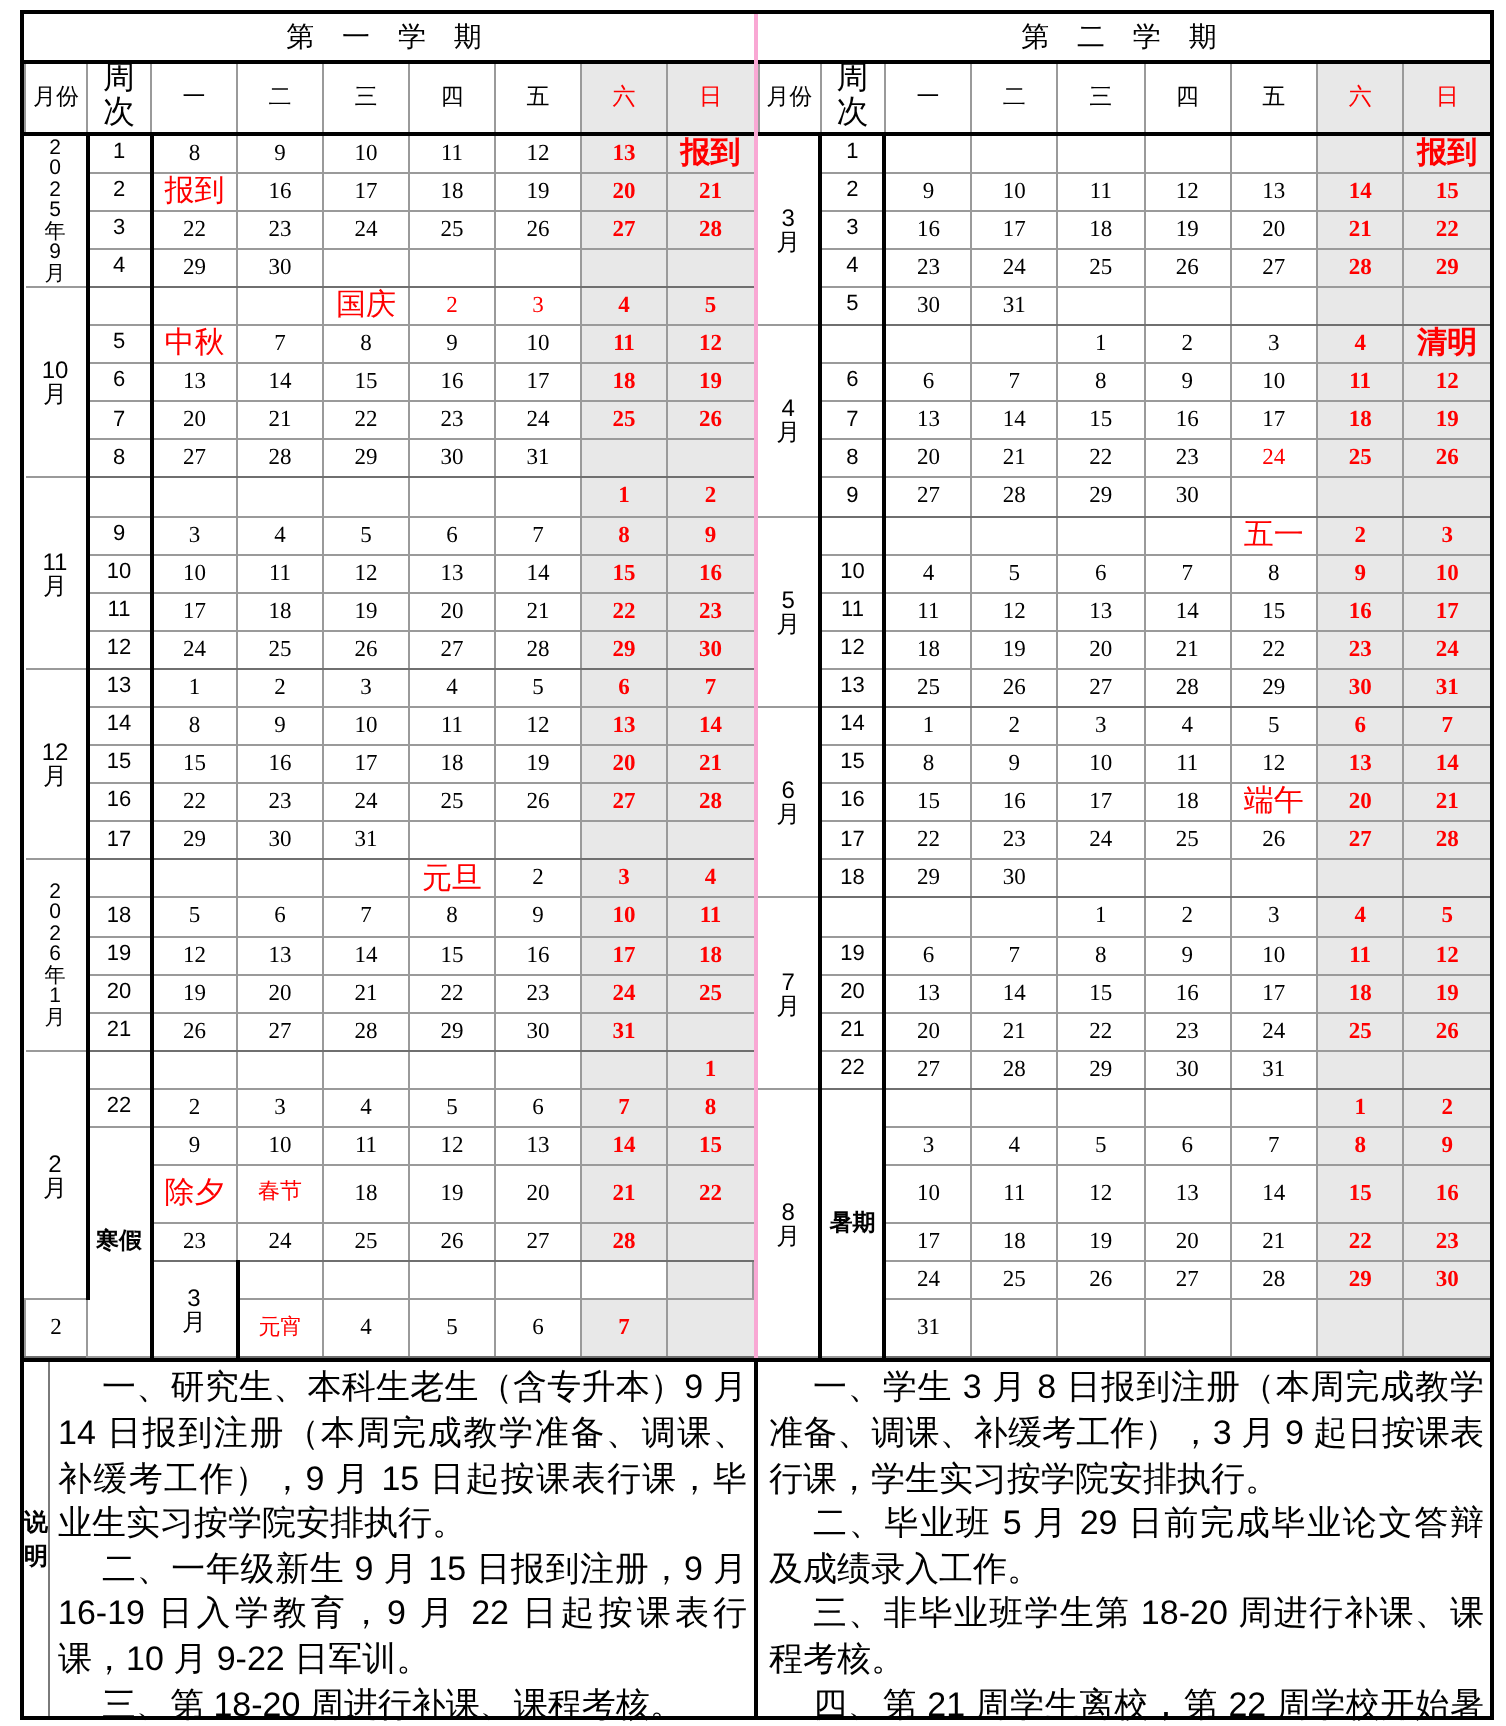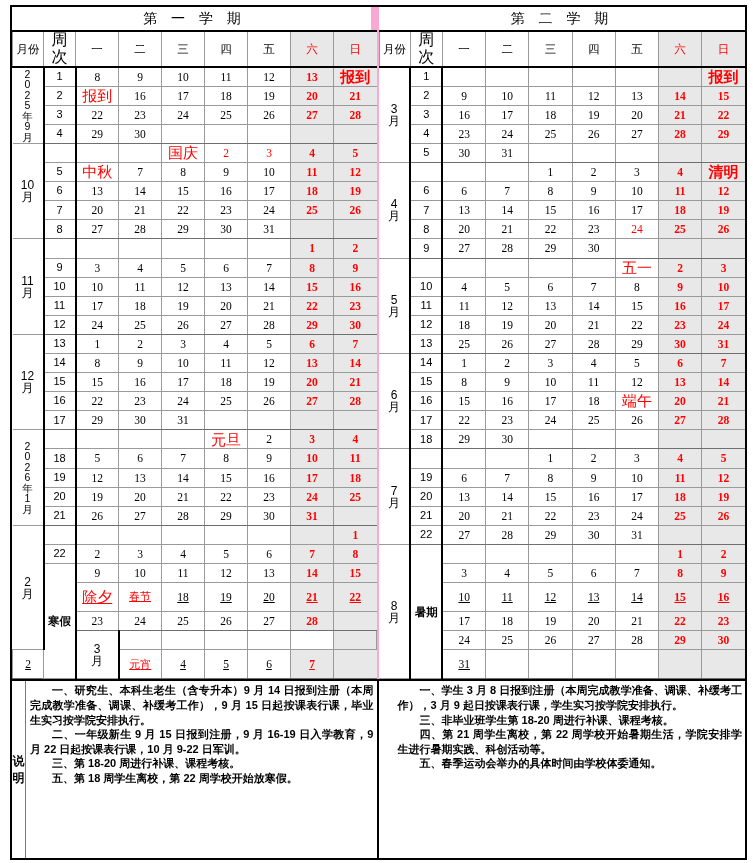--- a/index.html
+++ b/index.html
@@ -31,21 +31,21 @@
   }
   .semesters {
     display: flex;
     flex-direction: row;
     flex: 0 0 auto;
   }
   .sem {
     box-sizing: border-box;
     width: 366.5px;
   }
-  .sem.left { border-right: 8px solid #f9a8d4; }
+  .sem.left { border-right: 2px solid #f9a8d4; }
 
   table.cal {
     border-collapse: collapse;
     table-layout: fixed;
     width: 100%;
     font-size: 11px;
   }
   table.cal td, table.cal th {
     border: 1px solid #9a9a9a;
     text-align: center;
@@ -110,21 +110,21 @@
     color: #000;
   }
   td.day { font-size: 11.5px; }
   td.day.sat, td.day.sun { background: #e8e8e8; color: #ff0000; font-weight: bold; }
   td.red  { color: #ff0000; font-weight: bold; }
   td.festival { color: #ff0000; font-weight: bold; font-family: "Liberation Sans","DejaVu Sans",sans-serif; font-size: 15px; }
   td.bold-blk { font-weight: bold; }
   td.last-col { border-right: none !important; }
   tr.month-start td { border-top: 1px solid #6f6f6f; }
   tr.month-end td { border-bottom: 1px solid #6f6f6f; }
-  td.tall { height: 28px !important; text-decoration: underline; }
+  td.tall { height: 28px !important; }
   td.stack { line-height: 1.0; font-size: 10.5px; }
 
   
   .notes-wrap {
     display: flex;
     flex-direction: row;
     border-top: 2px solid #000;
     flex: 1 1 auto;
     min-height: 0;
   }
@@ -144,31 +144,30 @@
     align-items: center;
     justify-content: center;
     font-size: 12px;
     font-weight: bold;
     font-family: "Liberation Sans","DejaVu Sans",sans-serif;
     line-height: 1.35;
   }
   .notes-body {
     flex: 1 1 auto;
     padding: 2px 3px 2px 4px;
-    font-size: 11px;
+    font-size: 17px;
     line-height: 1.33;
     font-family: "Liberation Sans","DejaVu Sans",sans-serif;
     text-align: justify;
-    font-weight: bold;
   }
   .notes-body p {
     margin: 0;
     text-indent: 22px;
   }
-  .notes-col.right .notes-body { padding-left: 19px; border-radius: 31px; }
+  .notes-col.right .notes-body { padding-left: 6px; border-radius: 31px; }
 </style>
 </head>
 <body>
 
 <div id="page">
   <div class="outer-frame">
 
     <div class="semesters">
       <div class="sem left">
         <table class="cal">
@@ -921,20 +920,21 @@
         <div class="notes-body">
             <p>一、研究生、本科生老生（含专升本）9 月 14 日报到注册（本周完成教学准备、调课、补缓考工作），9 月 15 日起按课表行课，毕业生实习按学院安排执行。</p>
             <p>二、一年级新生 9 月 15 日报到注册，9 月 16-19 日入学教育，9 月 22 日起按课表行课，10 月 9-22 日军训。</p>
             <p>三、第 18-20 周进行补课、课程考核。</p>
             <p>五、第 18 周学生离校，第 22 周学校开始放寒假。</p>
           </div>
       </div>
       <div class="notes-col right">
         <div class="notes-body">
             <p>一、学生 3 月 8 日报到注册（本周完成教学准备、调课、补缓考工作），3 月 9 起日按课表行课，学生实习按学院安排执行。</p>
+            <p>二、毕业班 5 月 29 日前完成毕业论文答辩及成绩录入工作。</p>
             <p>三、非毕业班学生第 18-20 周进行补课、课程考核。</p>
             <p>四、第 21 周学生离校，第 22 周学校开始暑期生活，学院安排学生进行暑期实践、科创活动等。</p>
             <p>五、春季运动会举办的具体时间由学校体委通知。</p>
           </div>
       </div>
     </div>
 
   </div>
 </div>
 

